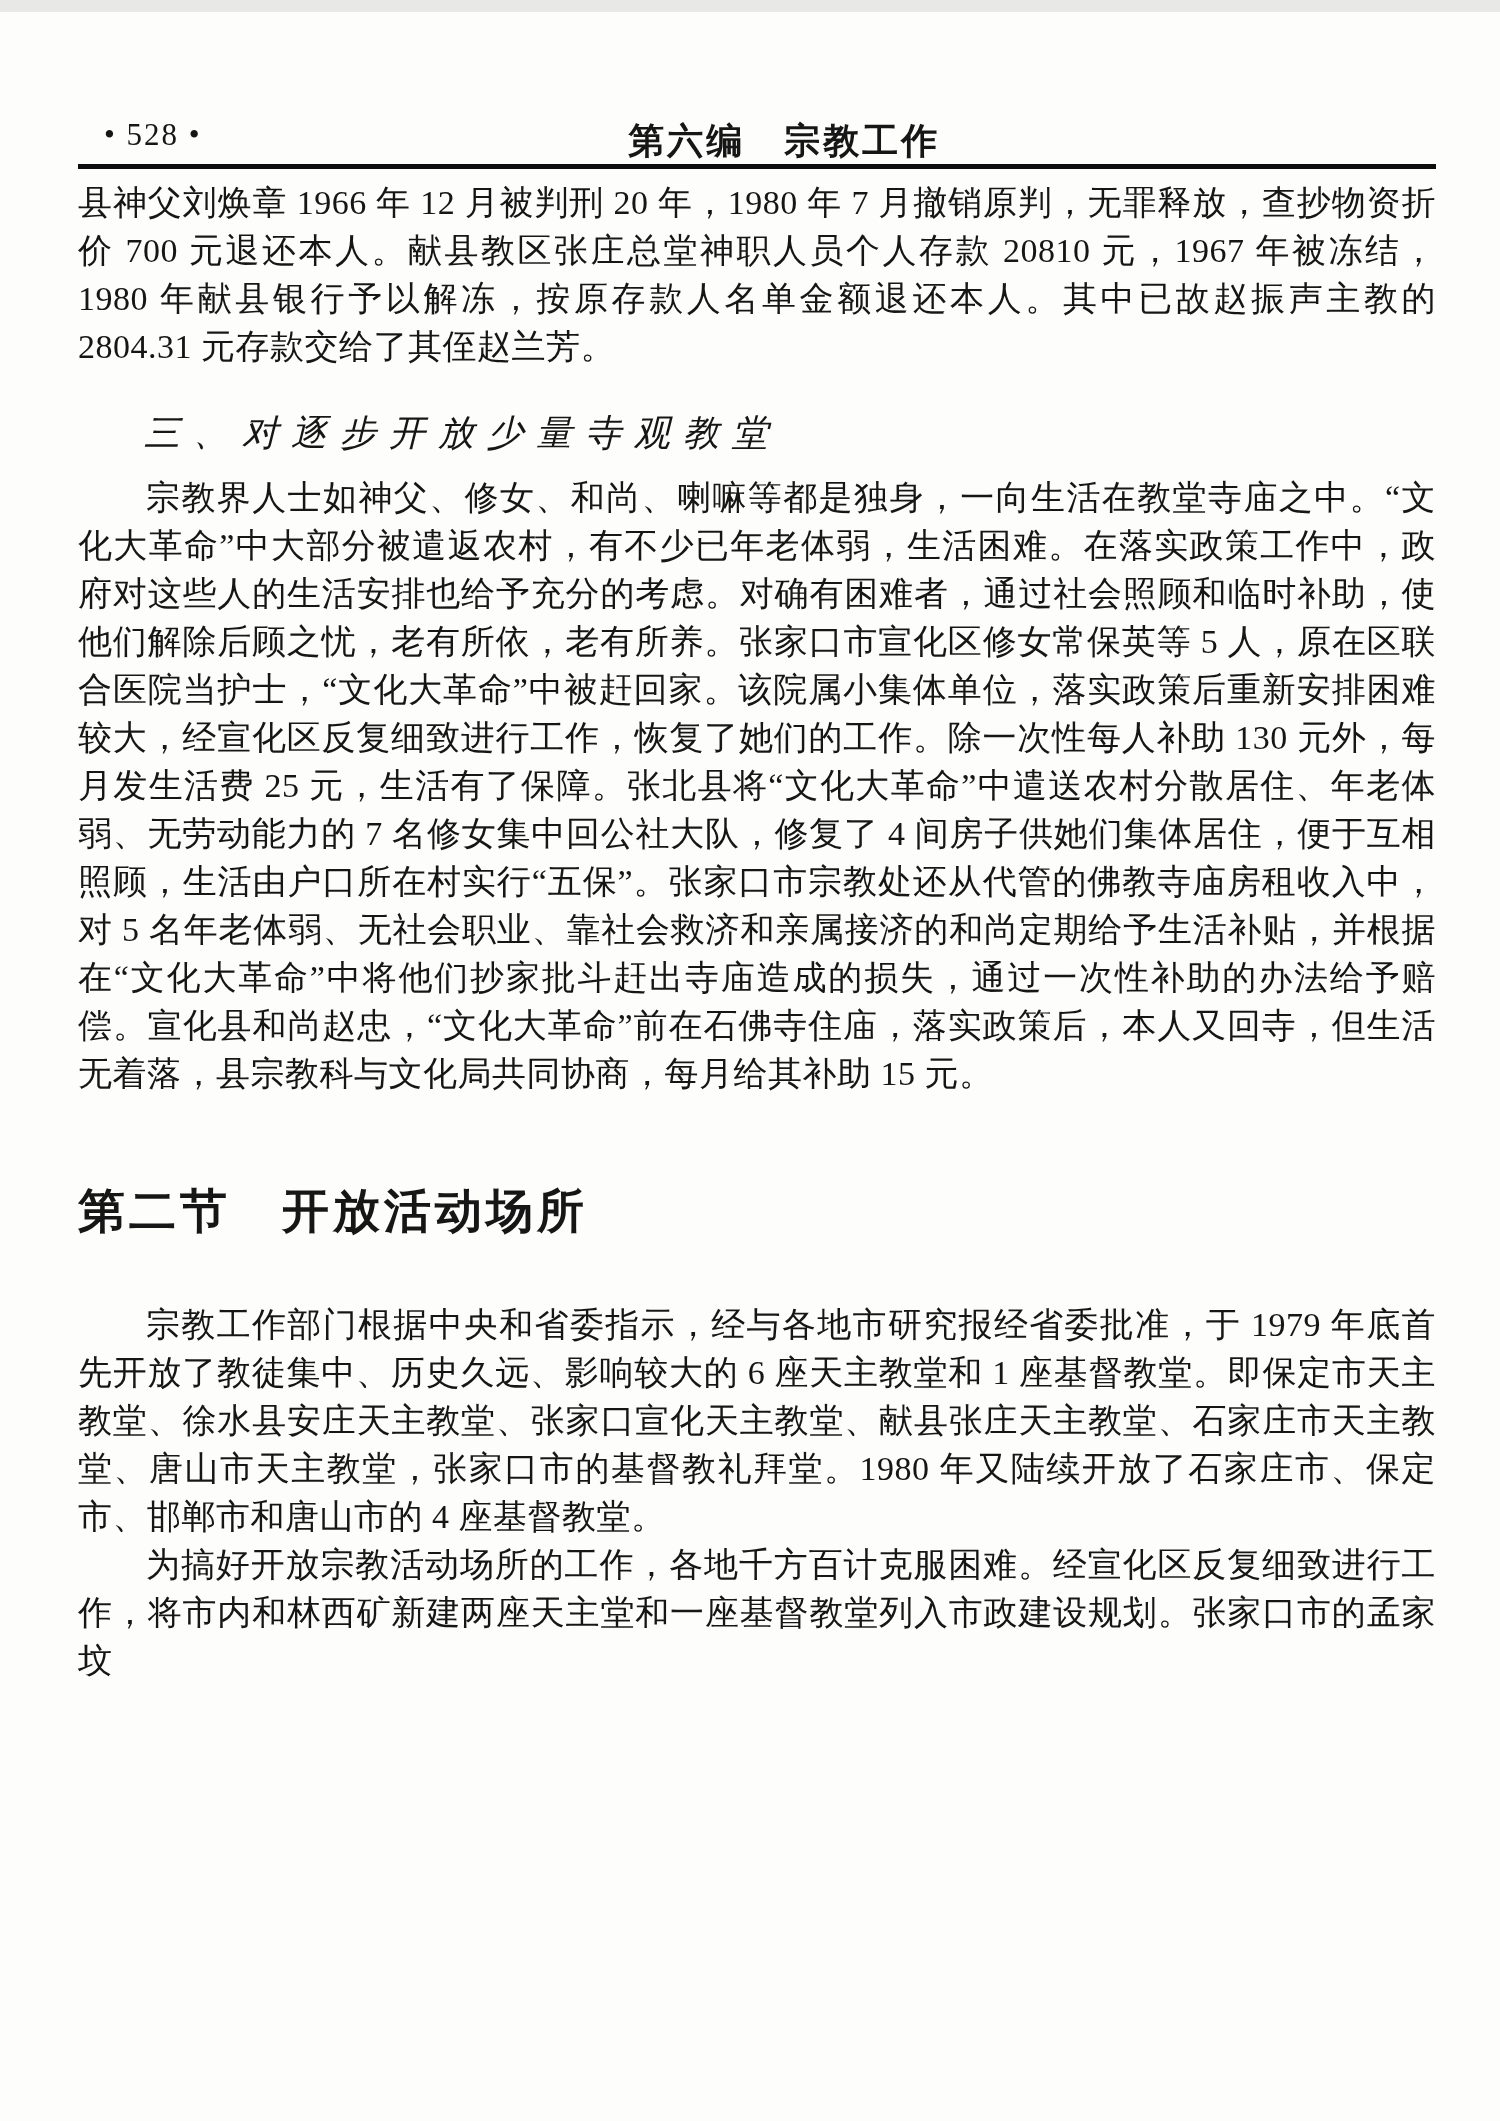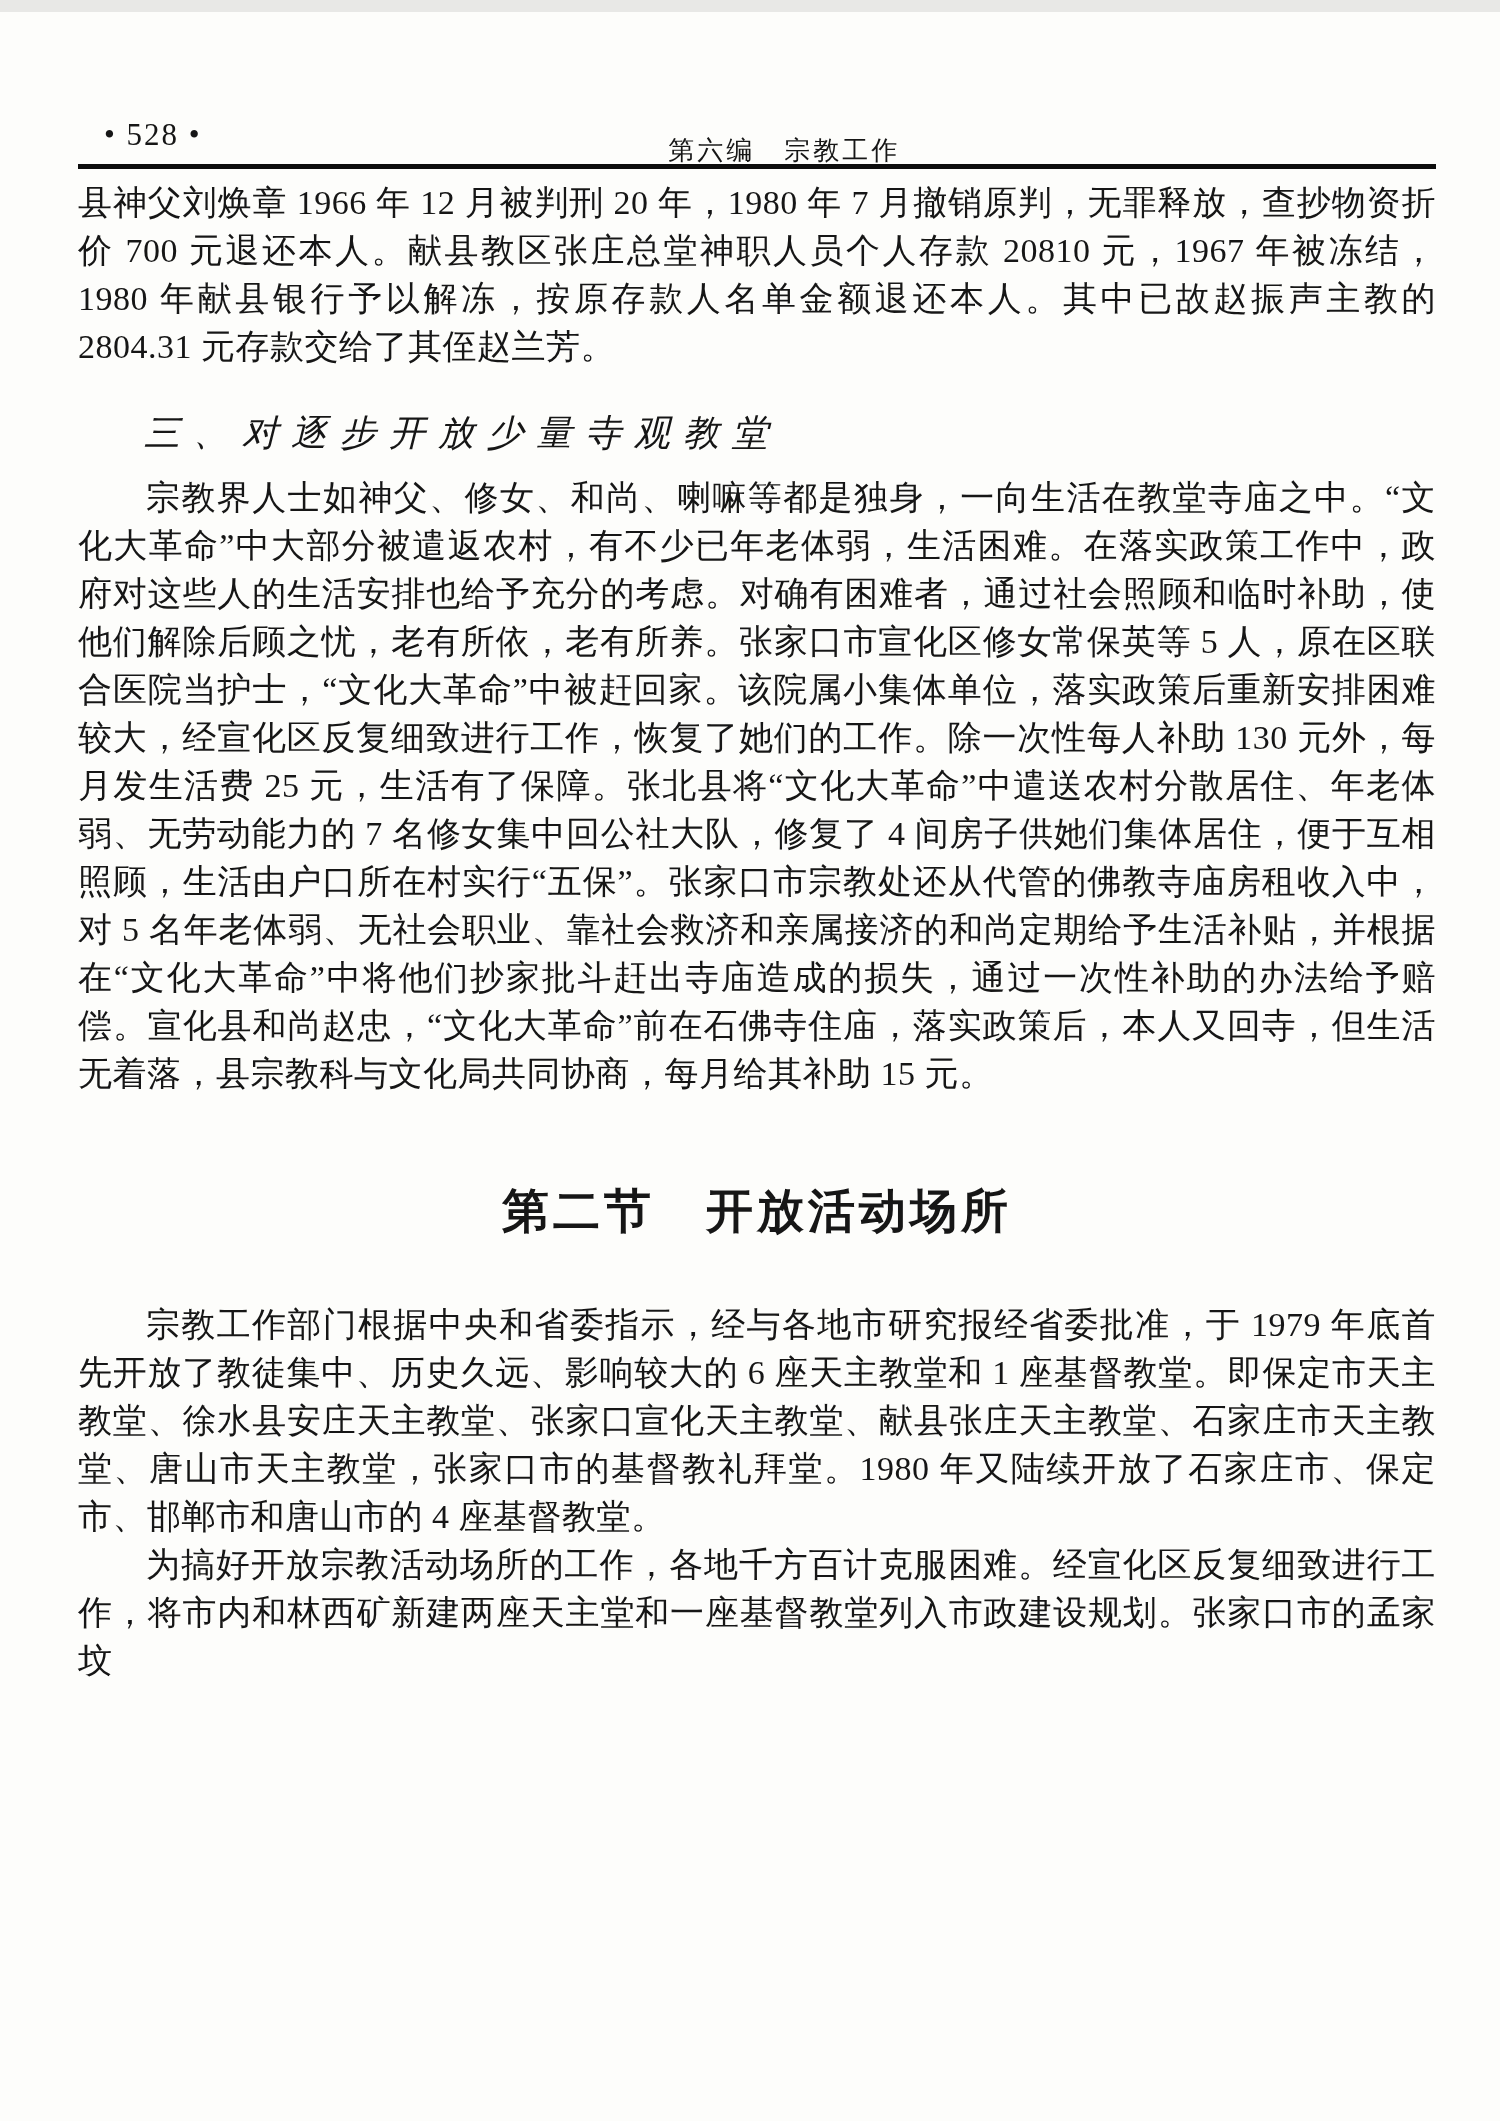--- a/index.html
+++ b/index.html
@@ -26,24 +26,24 @@
     position:absolute;
     left:26px; top:0;
     font-size:31px;
     letter-spacing:2px;
     white-space:nowrap;
   }
   .running-title{
     position:absolute;
     left:52%;
     transform:translateX(-50%);
-    top:16px;
-    font-size:26px;
+    top:0;
+    font-size:36px;
     font-family:"Liberation Sans","DejaVu Sans",sans-serif;
-    font-weight:400;
+    font-weight:700;
     letter-spacing:3px;
     white-space:nowrap;
   }
   .header-rule{
     height:0;
     border-top:5px solid #0d0d0d;
     margin-top:9px;
   }
   main{padding-top:10px;}
   p{
@@ -59,21 +59,21 @@
     margin:36px 0 15px 66px;
     font-size:36px;
     line-height:52px;
     font-weight:400;
     font-style:italic;
     letter-spacing:13px;
     font-family:"Liberation Serif","DejaVu Serif",serif;
   }
   .section-heading{
     margin:83px 0 60px 0;
-    text-align:center;
+    text-align:left;
     font-size:47px;
     line-height:60px;
     font-weight:700;
     letter-spacing:4px;
     font-family:"Liberation Sans","DejaVu Sans",sans-serif;
   }
 </style>
 </head>
 <body>
 

